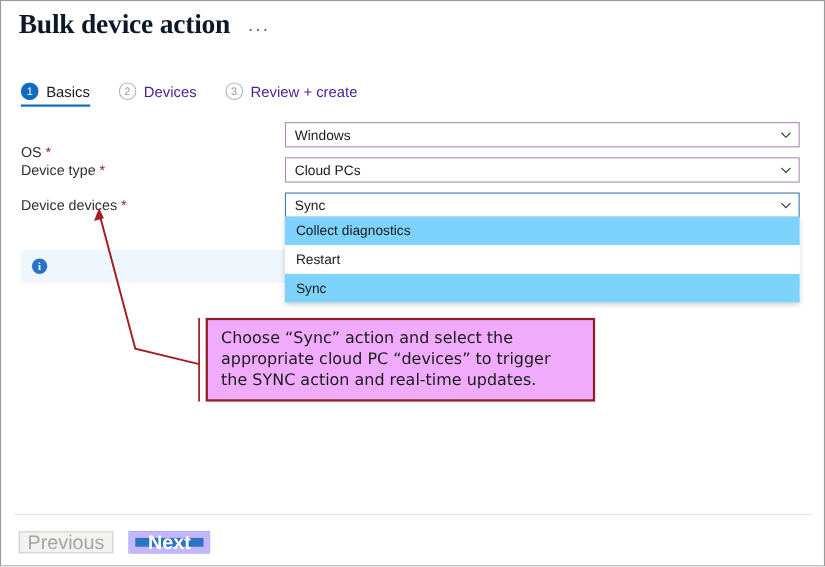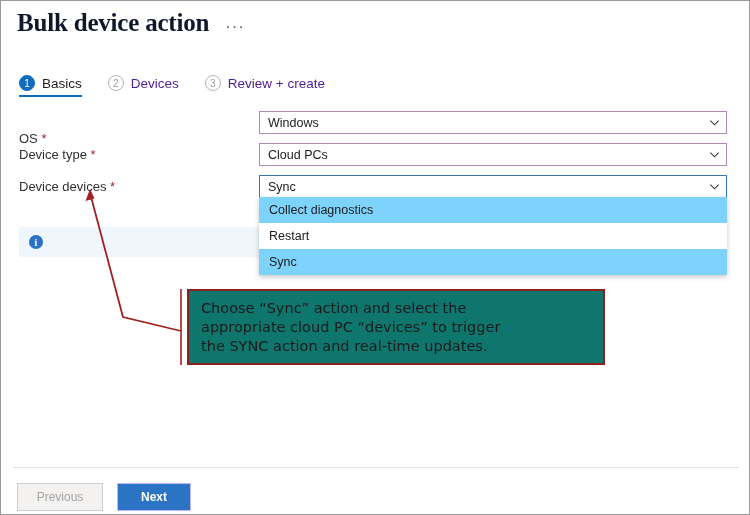--- a/index.html
+++ b/index.html
@@ -202,23 +202,23 @@
     top: 0;
     width: 750px;
     height: 515px;
     pointer-events: none;
     z-index: 40;
   }
   .annot-box {
     position: absolute;
     left: 186px;
     top: 288px;
-    width: 418px;
+    width: 354px;
     height: 76px;
-    background: #0f766e;
+    background: #f0abfc;
     border: 2px solid #8b2020;
     box-sizing: border-box;
     z-index: 45;
     display: flex;
     align-items: center;
   }
   .annot-text {
     font-size: 14.5px;
     color: #1b1b1b;
     line-height: 19px;
@@ -230,42 +230,42 @@
   .footer-sep {
     position: absolute;
     left: 12px;
     top: 466px;
     width: 726px;
     height: 1px;
     background: #e3e3e3;
   }
   .btn {
     position: absolute;
-    height: 28px;
-    font-size: 12px;
+    height: 20px;
+    font-size: 18px;
     display: flex;
     align-items: center;
     justify-content: center;
     box-sizing: border-box;
     cursor: pointer;
   }
   .btn-previous {
     left: 16px;
     top: 482px;
     width: 86px;
     background: #f3f2f1;
     border: 1px solid #cfcfcf;
     color: #a5a5a5;
   }
   .btn-next {
     left: 116px;
     top: 482px;
     width: 74px;
     background: #2b74c4;
-    border: 1px solid #c4b5fd;
+    border: 6px solid #c4b5fd;
     color: #ffffff;
     font-weight: bold;
   }
 </style>
 </head>
 <body>
 
 <div id="page">
 
   <div class="page-title">Bulk device action</div>

